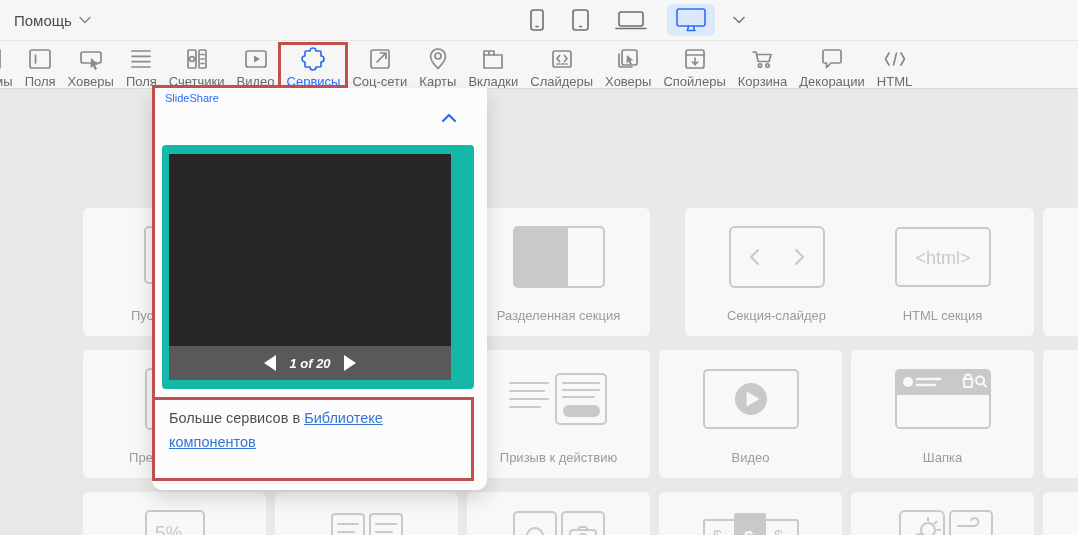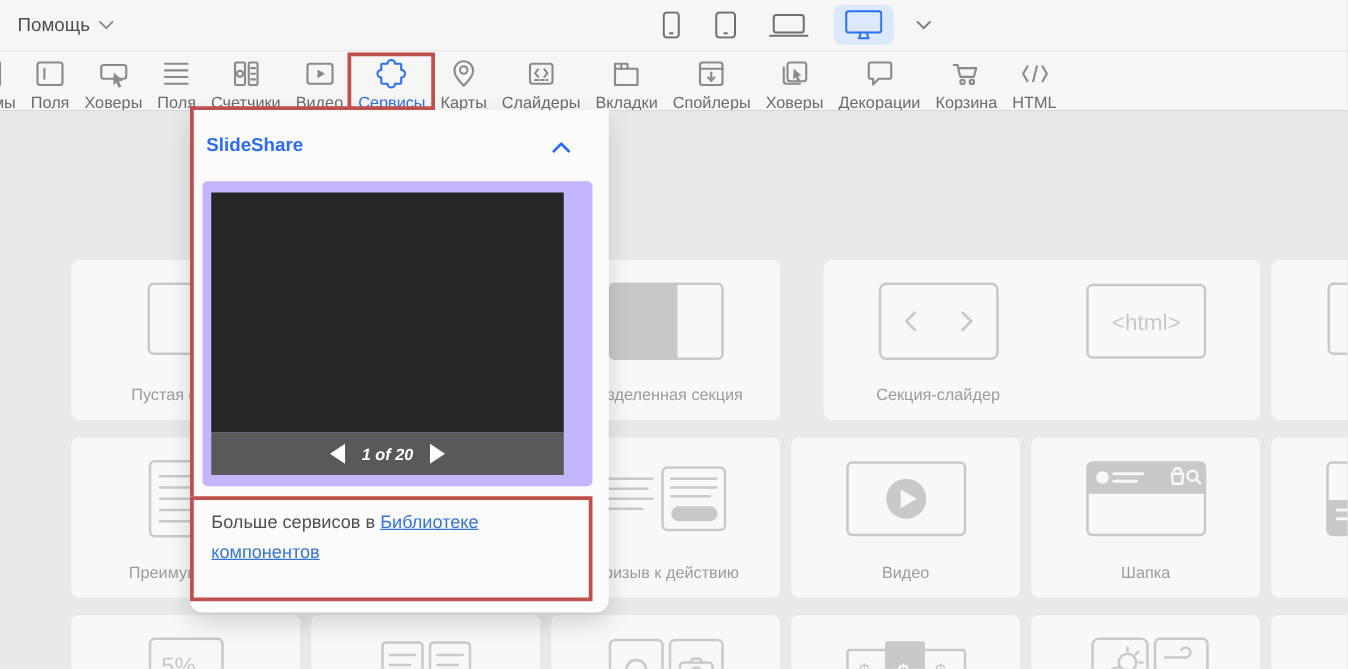--- a/index.html
+++ b/index.html
@@ -23,31 +23,31 @@
            border-bottom:1px solid #d8d8d8;z-index:5;overflow:hidden;}
   .tb-row{display:flex;gap:4px;margin-left:-34px;padding-top:5px;}
   .tb-item{display:flex;flex-direction:column;align-items:center;gap:2px;padding:0 4px;
            color:#6b6b6b;font-size:13px;white-space:nowrap;cursor:pointer;}
   .tb-item .ticon{color:#8a8a8a;display:flex;height:26px;align-items:center;}
   .tb-item.selected{color:#2d6ff2;}
   .tb-item.selected .ticon{color:#2d6ff2;}
 
   
   .canvas{position:absolute;left:0;top:88px;width:1078px;height:447px;background:#e9e9e9;z-index:1;}
-  .card{position:absolute;width:183px;height:128px;background:#f8f8f8;border-radius:6px;cursor:pointer;}
+  .card{position:absolute;width:183px;height:128px;background:#f8f8f8;border-radius:6px;cursor:pointer;margin-left:26px;}
   .card-icon{position:absolute;left:50%;transform:translateX(-50%);top:16px;color:#c9c9c9;display:flex;}
   .card-label{position:absolute;left:0;bottom:13px;width:100%;text-align:center;
               font-size:13px;color:#9c9c9c;}
 
   
   .popup{position:absolute;left:152px;top:88px;width:335px;height:402px;background:#fcfcfc;
          border-radius:0 0 10px 10px;box-shadow:0 8px 20px rgba(0,0,0,.15);z-index:10;}
-  .popup-title{position:absolute;left:13px;top:20px;font-size:15px;color:#2b6cf5;cursor:pointer;font-weight:bold;}
+  .popup-title{position:absolute;left:13px;top:4px;font-size:11px;color:#2b6cf5;cursor:pointer;}
   .popup-chevron{position:absolute;right:30px;top:25px;color:#2b6cf5;display:flex;cursor:pointer;}
-  .preview{position:absolute;left:10px;top:57px;width:312px;height:244px;background:#c4b5fd;border-radius:4px;}
+  .preview{position:absolute;left:10px;top:57px;width:312px;height:244px;background:#14b8a6;border-radius:4px;}
   .slide{position:absolute;left:7px;top:9px;width:282px;height:192px;background:#262626;}
   .slidebar{position:absolute;left:7px;top:201px;width:282px;height:34px;background:#595959;
             display:flex;align-items:center;justify-content:center;gap:13px;}
   .tri{width:0;height:0;cursor:pointer;}
   .tri-left{border:8px solid transparent;border-left:0;border-right:12px solid #fff;}
   .tri-right{border:8px solid transparent;border-right:0;border-left:12px solid #fff;}
   .counter{color:#fff;font-size:13px;font-style:italic;font-weight:bold;}
   .note{position:absolute;left:17px;top:318px;width:228px;font-size:14.5px;line-height:24px;color:#4f4f4f;}
   .note a{color:#3574d4;text-decoration:underline;cursor:pointer;}
 
@@ -179,88 +179,98 @@
           <span class="ticon">
             <svg width="26" height="26" viewBox="0 0 26 26" fill="none" stroke="currentColor" stroke-width="1.7" stroke-linecap="round" stroke-linejoin="round">
               <path d="M10 5 a3 3 0 0 1 6 0 h4 a1 1 0 0 1 1 1 v4 a3 3 0 0 1 0 6 v4 a1 1 0 0 1 -1 1 h-4 a3 3 0 0 1 -6 0 H6 a1 1 0 0 1 -1 -1 v-4 a3 3 0 0 1 0 -6 V6 a1 1 0 0 1 1 -1 z"></path>
             </svg>
           </span>
           <span>Сервисы</span>
         </div>
         <div class="tb-item">
           <span class="ticon">
             <svg width="26" height="26" viewBox="0 0 26 26" fill="none" stroke="currentColor" stroke-width="1.7" stroke-linecap="round" stroke-linejoin="round">
+              <rect x="4" y="4" width="18" height="18" rx="2"></rect>
+              <line x1="10" y1="16" x2="18.5" y2="7.5"></line>
+              <path d="M13.5 7 h5.5 v5.5"></path>
+            </svg>
+          </span>
+          <span>Соц-сети</span>
+        </div>
+        <div class="tb-item">
+          <span class="ticon">
+            <svg width="26" height="26" viewBox="0 0 26 26" fill="none" stroke="currentColor" stroke-width="1.7" stroke-linecap="round" stroke-linejoin="round">
               <path d="M13 3 a7.5 7.5 0 0 1 7.5 7.5 C20.5 15 13 22.5 13 22.5 S5.5 15 5.5 10.5 A7.5 7.5 0 0 1 13 3 z"></path>
               <circle cx="13" cy="10" r="3"></circle>
             </svg>
           </span>
           <span>Карты</span>
+        </div>
+        <div class="tb-item">
+          <span class="ticon">
+            <svg width="26" height="26" viewBox="0 0 26 26" fill="none" stroke="currentColor" stroke-width="1.7" stroke-linecap="round" stroke-linejoin="round">
+              <path d="M4 9 h18 v13 H4 z"></path>
+              <path d="M4 9 V5 h5 v4 m0 -4 h5 v4"></path>
+            </svg>
+          </span>
+          <span>Вкладки</span>
         </div>
         <div class="tb-item">
           <span class="ticon">
             <svg width="26" height="26" viewBox="0 0 26 26" fill="none" stroke="currentColor" stroke-width="1.7" stroke-linecap="round" stroke-linejoin="round">
               <rect x="4" y="5" width="18" height="16" rx="2"></rect>
               <polyline points="10.5,9.5 8,12.5 10.5,15.5"></polyline>
               <polyline points="15.5,9.5 18,12.5 15.5,15.5"></polyline>
               <line x1="8" y1="18" x2="18" y2="18" stroke-dasharray="2.5 2"></line>
             </svg>
           </span>
           <span>Слайдеры</span>
         </div>
         <div class="tb-item">
           <span class="ticon">
             <svg width="26" height="26" viewBox="0 0 26 26" fill="none" stroke="currentColor" stroke-width="1.7" stroke-linecap="round" stroke-linejoin="round">
-              <path d="M4 9 h18 v13 H4 z"></path>
-              <path d="M4 9 V5 h5 v4 m0 -4 h5 v4"></path>
-            </svg>
-          </span>
-          <span>Вкладки</span>
+              <rect x="7" y="4" width="15" height="15" rx="2"></rect>
+              <path d="M4 8 v11 a2 2 0 0 0 2 2 h11"></path>
+              <path d="M12 9 l6.2 5.4 -2.8 0.3 1.6 3.5 -1.9 0.9 -1.6-3.5 -2.1 2.1 z" fill="currentColor" stroke="none"></path>
+            </svg>
+          </span>
+          <span>Ховеры</span>
         </div>
         <div class="tb-item">
           <span class="ticon">
             <svg width="26" height="26" viewBox="0 0 26 26" fill="none" stroke="currentColor" stroke-width="1.7" stroke-linecap="round" stroke-linejoin="round">
               <rect x="4" y="4" width="18" height="18" rx="2"></rect>
               <line x1="4" y1="9" x2="22" y2="9"></line>
               <line x1="13" y1="12" x2="13" y2="18.5"></line>
               <path d="M10.5 16 L13 18.5 l2.5 -2.5"></path>
             </svg>
           </span>
           <span>Спойлеры</span>
         </div>
         <div class="tb-item">
           <span class="ticon">
             <svg width="26" height="26" viewBox="0 0 26 26" fill="none" stroke="currentColor" stroke-width="1.7" stroke-linecap="round" stroke-linejoin="round">
-              <rect x="7" y="4" width="15" height="15" rx="2"></rect>
-              <path d="M4 8 v11 a2 2 0 0 0 2 2 h11"></path>
-              <path d="M12 9 l6.2 5.4 -2.8 0.3 1.6 3.5 -1.9 0.9 -1.6-3.5 -2.1 2.1 z" fill="currentColor" stroke="none"></path>
-            </svg>
-          </span>
-          <span>Ховеры</span>
-        </div>
-        <div class="tb-item">
-          <span class="ticon">
-            <svg width="26" height="26" viewBox="0 0 26 26" fill="none" stroke="currentColor" stroke-width="1.7" stroke-linecap="round" stroke-linejoin="round">
-              <path d="M4 5.5 a1.5 1.5 0 0 1 1.5 -1.5 h15 A1.5 1.5 0 0 1 22 5.5 v10 a1.5 1.5 0 0 1 -1.5 1.5 H12 l-4.5 4.5 V17 H5.5 A1.5 1.5 0 0 1 4 15.5 z"></path>
-            </svg>
-          </span>
-          <span>Декорации</span>
-        </div>
-        <div class="tb-item">
-          <span class="ticon">
-            <svg width="26" height="26" viewBox="0 0 26 26" fill="none" stroke="currentColor" stroke-width="1.7" stroke-linecap="round" stroke-linejoin="round">
               <path d="M3 6 h3 l2.2 9.5 H19 l2 -7 H7.2"></path>
               <circle cx="10" cy="19.5" r="1.7"></circle>
               <circle cx="17.5" cy="19.5" r="1.7"></circle>
             </svg>
           </span>
           <span>Корзина</span>
         </div>
         <div class="tb-item">
           <span class="ticon">
             <svg width="26" height="26" viewBox="0 0 26 26" fill="none" stroke="currentColor" stroke-width="1.7" stroke-linecap="round" stroke-linejoin="round">
+              <path d="M4 5.5 a1.5 1.5 0 0 1 1.5 -1.5 h15 A1.5 1.5 0 0 1 22 5.5 v10 a1.5 1.5 0 0 1 -1.5 1.5 H12 l-4.5 4.5 V17 H5.5 A1.5 1.5 0 0 1 4 15.5 z"></path>
+            </svg>
+          </span>
+          <span>Декорации</span>
+        </div>
+        <div class="tb-item">
+          <span class="ticon">
+            <svg width="26" height="26" viewBox="0 0 26 26" fill="none" stroke="currentColor" stroke-width="1.7" stroke-linecap="round" stroke-linejoin="round">
               <polyline points="7,7 3.5,13 7,19"></polyline>
               <polyline points="19,7 22.5,13 19,19"></polyline>
               <line x1="14.5" y1="7" x2="11.5" y2="19"></line>
             </svg>
           </span>
           <span>HTML</span>
         </div>
       </div>
   </div>
 
@@ -292,20 +302,21 @@
         </span>
         <div class="card-label">Секция-слайдер</div>
       </div>
       <div class="card" style="left: 825px; top: 120px;">
         <span class="card-icon">
           <svg width="110" height="66" viewBox="0 0 110 66" fill="none" stroke="currentColor" stroke-width="2" stroke-linecap="round" stroke-linejoin="round">
             <rect x="8" y="4" width="94" height="58" rx="4"></rect>
             <text x="55" y="40" text-anchor="middle" font-size="18" fill="currentColor" stroke="none">&lt;html&gt;</text>
           </svg>
         </span>
+        <div class="card-label">HTML секция</div>
       </div>
       <div class="card" style="left: 1017px; top: 120px;">
         <span class="card-icon">
           <svg width="110" height="66" viewBox="0 0 110 66" fill="none" stroke="currentColor" stroke-width="2" stroke-linecap="round" stroke-linejoin="round">
             <rect x="9" y="3" width="92" height="56" rx="4"></rect>
           </svg>
         </span>
         <div class="card-label"></div>
       </div>
       <div class="card" style="left: 57px; top: 262px;">

